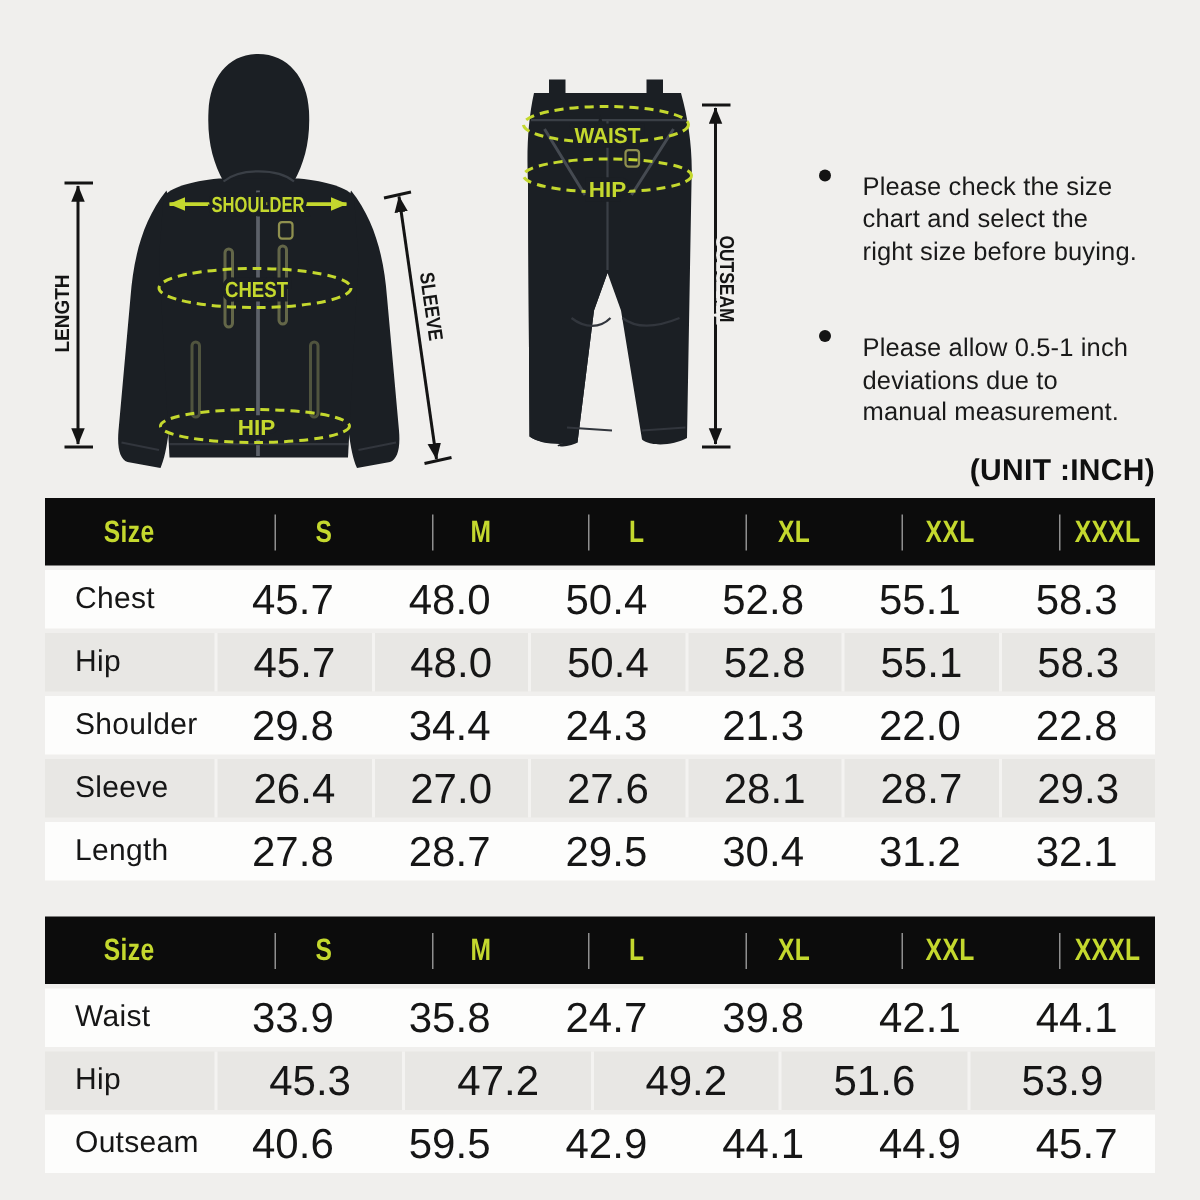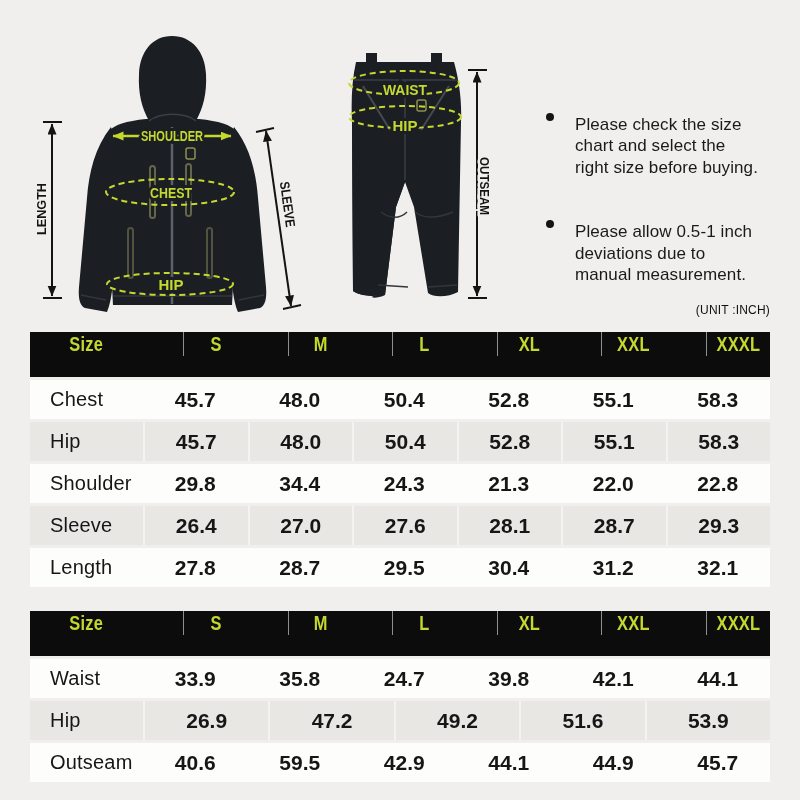--- a/index.html
+++ b/index.html
@@ -14,38 +14,38 @@
   .diagram{position:absolute;left:0;top:0;}
 
   
   .notes{position:absolute;left:546px;top:106px;width:225px;color:#1a1a1a;}
   .note{display:flex;align-items:flex-start;margin-bottom:27px;}
   .note .dot{flex:none;width:8px;height:8px;border-radius:50%;background:#141414;margin:7px 13px 0 0;}
   .note p{margin:8px;font-size:17px;line-height:1.26;letter-spacing:.1px;max-width:200px;}
 
   
   .unit{position:absolute;left:30px;top:303px;width:740px;text-align:right;
-        font-weight:normal;font-size:12px;color:#101010;letter-spacing:.2px;}
+        font-weight:bold;font-size:20px;color:#101010;letter-spacing:.2px;}
 
   
   .size-table{position:absolute;left:30px;width:740px;}
   .t-jacket{top:332px;}
   .t-pants{top:611px;}
-  .thead{display:flex;height:45px;background:#0c0c0c;align-items:flex-start;gap:40px;}
+  .thead{display:flex;height:45px;background:#0c0c0c;align-items:center;gap:40px;}
   .hc{flex:1;display:flex;align-items:center;justify-content:center;
       color:#c4d82e;font-weight:bold;font-size:20.5px;}
   .hc:first-child{flex:0 0 113px;}
   .hc + .hc{border-left:1px solid #8f8f8f;}
   .hc span{display:inline-block;transform:scaleX(.8);letter-spacing:.3px;}
   .trow{display:flex;height:39px;margin-top:3px;background:#fdfdfc;}
   .trow.alt{background:#e8e7e4;}
   .lc{flex:0 0 113px;display:flex;align-items:center;box-sizing:border-box;
       padding-left:20px;font-size:20px;color:#161616;letter-spacing:.2px;}
   .nc{flex:1;display:flex;align-items:center;justify-content:center;
-      font-size:21px;color:#161616;font-weight:bold;}
+      font-size:28px;color:#161616;}
   .trow.alt .nc{border-left:2px solid #f4f3f1;}
 
   
   .ann-g{font-family:"Liberation Sans",sans-serif;font-weight:bold;fill:#c4d82e;
          stroke:#1b1f24;stroke-width:6px;paint-order:stroke;}
   .ann-b{font-family:"Liberation Sans",sans-serif;font-weight:bold;fill:#141414;
          stroke:#f0efed;stroke-width:5px;paint-order:stroke;}
 </style>
 </head>
 <body>
@@ -238,21 +238,21 @@
       <div class="lc">Waist</div>
       <div class="nc">33.9</div>
       <div class="nc">35.8</div>
       <div class="nc">24.7</div>
       <div class="nc">39.8</div>
       <div class="nc">42.1</div>
       <div class="nc">44.1</div>
     </div>
     <div class="trow alt">
       <div class="lc">Hip</div>
-      <div class="nc">26.9</div>
+      <div class="nc">45.3</div>
       <div class="nc">47.2</div>
       <div class="nc">49.2</div>
       <div class="nc">51.6</div>
       <div class="nc">53.9</div>
     </div>
     <div class="trow">
       <div class="lc">Outseam</div>
       <div class="nc">40.6</div>
       <div class="nc">59.5</div>
       <div class="nc">42.9</div>

